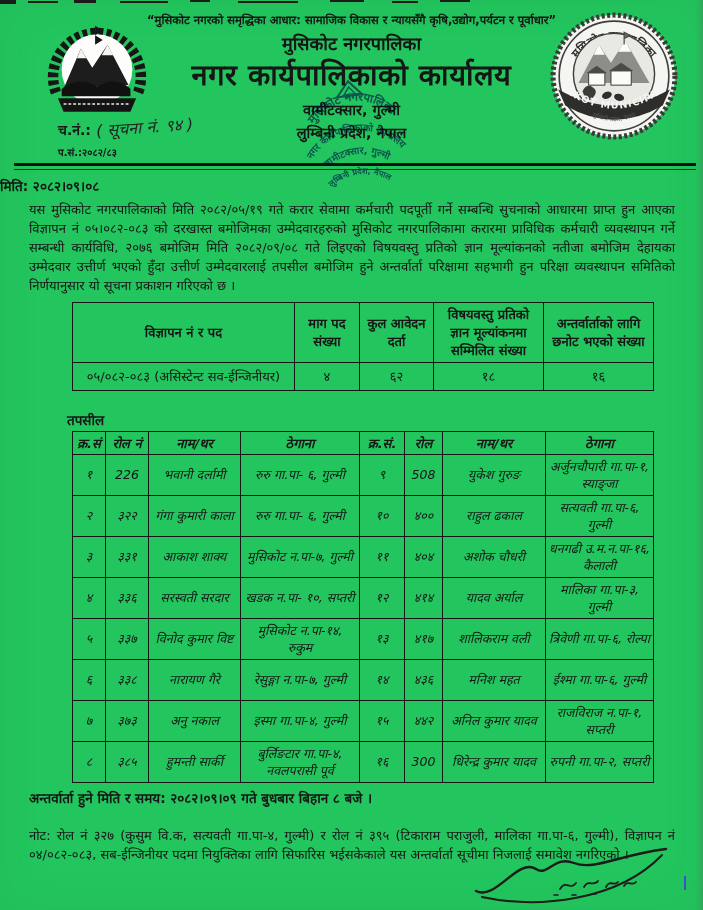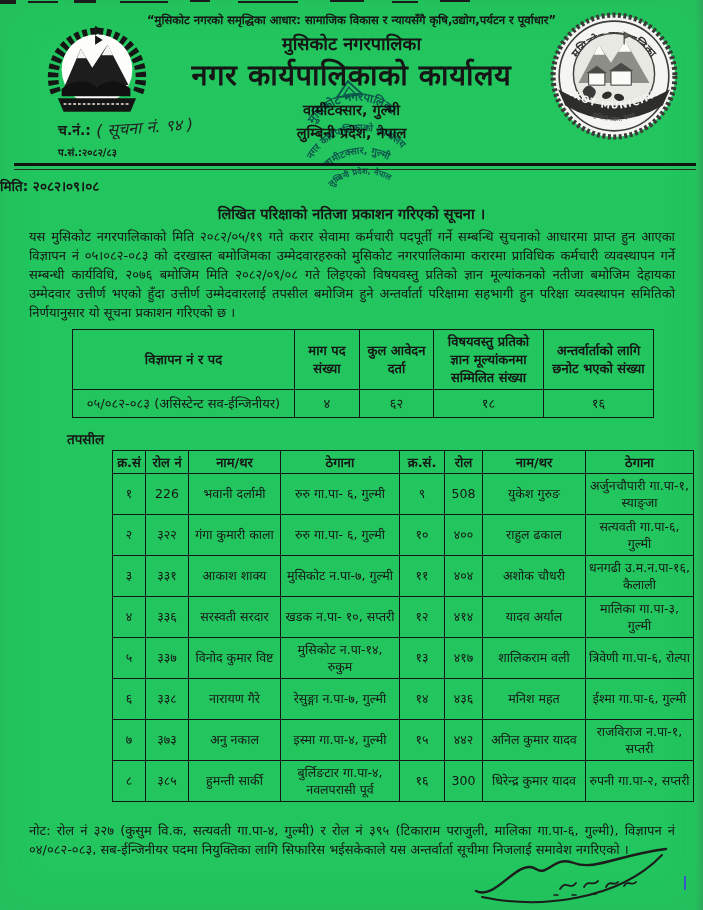--- a/index.html
+++ b/index.html
@@ -50,23 +50,23 @@
 
   table { border-collapse:collapse; table-layout:fixed; }
   th,td { border:1.6px solid #151515; text-align:center; vertical-align:middle;
     padding:1px 3px; overflow:hidden; }
   th { font-weight:bold; }
 
   .summary-table { margin:6px 0 0 72px; width:581px; font-size:13px; }
   .summary-table thead tr { height:60px; }
   .summary-table tbody tr { height:28px;margin-top:48px; }
 
-  .tapsil { margin:12px 0 2px 67px; font-size:13.5px; font-weight:bold; }
-
-  .cand-table { margin:0 0 0 112px; width:581px; font-size:12.5px; }
+  .tapsil { margin:20px 0 2px 67px; font-size:13.5px; font-weight:bold; }
+
+  .cand-table { margin:0 0 0 72px; width:581px; font-size:12.5px;font-style:italic; }
   .cand-table thead tr { height:23px; font-size:13px; }
   .cand-table tbody tr { height:41px; }
 
   .interview-line { margin:6px 28px 0 29px; font-size:13.5px; font-weight:bold; }
   .paren-line { margin:3px 28px 0 29px; font-size:12.8px; }
   .note-line { margin:19px 28px 0 29px; font-size:13px; line-height:19.5px; text-align:justify; }
 
   .signature { position:absolute; left:468px; top:843px; width:205px; height:65px; }
   .blue-tick { position:absolute; left:684px; top:876px; width:2px; height:14px; background:#3a55c8; }
 </style>
@@ -165,21 +165,20 @@
       <text font-size="8.5" font-weight="bold" fill="#2e4fc2">
         <textPath href="#st4" startOffset="50%" text-anchor="middle">लुम्बिनी प्रदेश, नेपाल</textPath>
       </text>
     </svg>
 
     <div class="rule-thick"></div>
     <div class="rule-thin"></div>
     <div class="dateline">मिति: २०८२।०९।०८</div>
   </div>
 
-  <div class="title">लिखित परिक्षाको नतिजा प्रकाशन गरिएको सूचना ।</div>
   <div class="body-par">यस मुसिकोट नगरपालिकाको मिति २०८२/०५/१९ गते करार सेवामा कर्मचारी पदपूर्ती गर्ने सम्बन्धि सुचनाको आधारमा प्राप्त हुन आएका विज्ञापन नं ०५।०८२-०८३ को दरखास्त बमोजिमका उम्मेदवारहरुको मुसिकोट नगरपालिकामा करारमा प्राविधिक कर्मचारी व्यवस्थापन गर्ने सम्बन्धी कार्यविधि, २०७६ बमोजिम मिति २०८२/०९/०८ गते लिइएको विषयवस्तु प्रतिको ज्ञान मूल्यांकनको नतीजा बमोजिम देहायका उम्मेदवार उत्तीर्ण भएको हुँदा उत्तीर्ण उम्मेदवारलाई तपसील बमोजिम हुने अन्तर्वार्ता परिक्षामा सहभागी हुन परिक्षा व्यवस्थापन समितिको निर्णयानुसार यो सूचना प्रकाशन गरिएको छ ।</div>
 
   <table class="summary-table">
     <colgroup>
       <col style="width:222px">
         <col style="width:65px">
         <col style="width:74px">
       <col style="width:110px">
         <col style="width:110px">
     </colgroup>
@@ -313,20 +312,21 @@
           <td>हुमन्ती सार्की</td>
           <td>बुर्लिङटार गा.पा-४, नवलपरासी पूर्व</td>
           <td>१६</td>
           <td>300</td>
           <td>धिरेन्द्र कुमार यादव</td>
           <td>रुपनी गा.पा-२, सप्तरी</td>
         </tr>
       </tbody>
   </table>
 
+  <div class="interview-line">अन्तर्वार्ता हुने मिति र समय: २०८२।०९।०९ गते बुधबार बिहान ८ बजे ।</div>
   <div class="note-line">नोट: रोल नं ३२७ (कुसुम वि.क, सत्यवती गा.पा-४, गुल्मी) र रोल नं ३९५ (टिकाराम पराजुली, मालिका गा.पा-६, गुल्मी), विज्ञापन नं ०४/०८२-०८३, सब-ईन्जिनीयर पदमा नियुक्तिका लागि सिफारिस भईसकेकाले यस अन्तर्वार्ता सूचीमा निजलाई समावेश नगरिएको ।</div>
 
   <svg class="signature" viewBox="0 0 205 65">
     <g fill="none" stroke="#1c1c1c" stroke-linecap="round">
       <path d="M8,48 C28,58 50,14 68,26 C80,34 86,12 106,20 C126,28 150,12 198,6" stroke-width="2.4"></path>
       <path d="M14,54 C70,66 150,58 194,12" stroke-width="2"></path>
       <path d="M92,46 c6,-10 10,2 16,-6 m8,4 c4,-8 10,0 14,-6 m8,6 c4,-8 8,0 12,-5 m6,4 c4,-7 8,1 12,-4" stroke-width="1.8"></path>
       <path d="M86,52 h4 m14,0 h4 m16,-1 h4" stroke-width="1.6"></path>
     </g>
   </svg>

